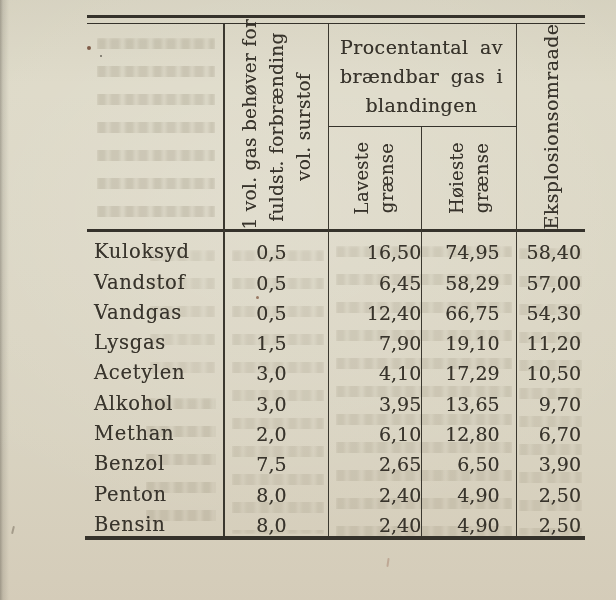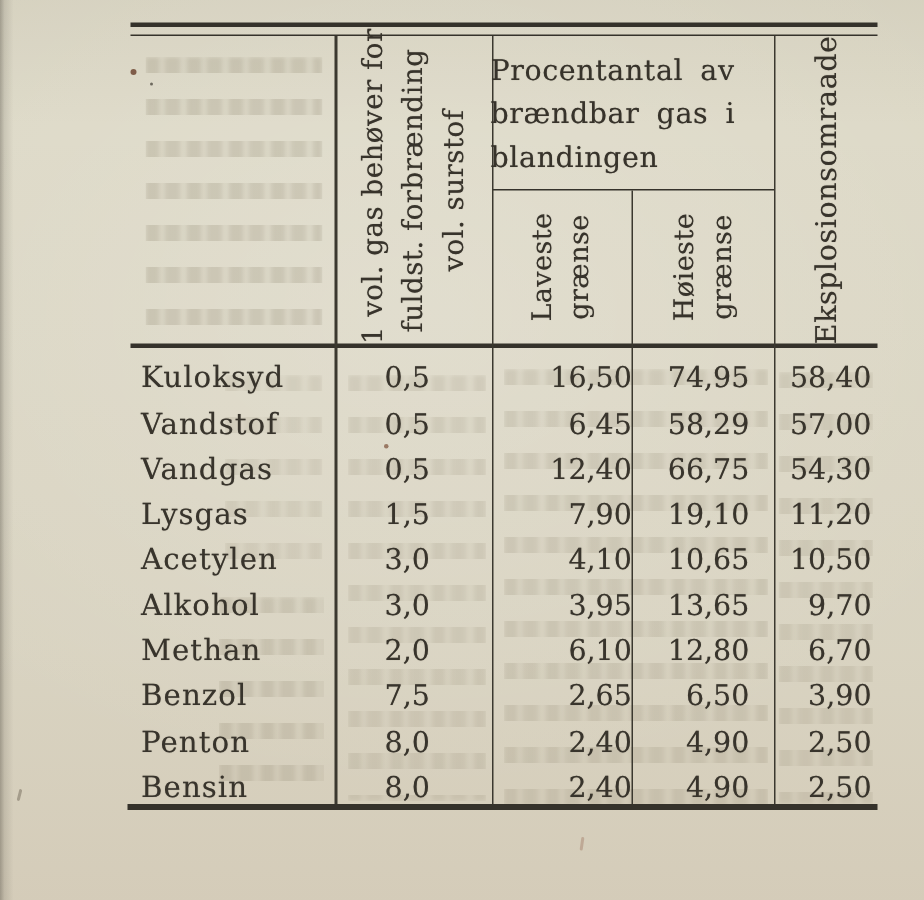--- a/index.html
+++ b/index.html
@@ -13,21 +13,21 @@
       linear-gradient(180deg, rgba(120,110,90,0.07) 0%, rgba(120,110,90,0) 14%, rgba(150,120,100,0.06) 72%, rgba(160,125,100,0.14) 100%);
     color:#3a362e;
   }
   .abs{position:absolute;}
   
   .hrule{position:absolute;background:#35322b;}
   .vrule{position:absolute;background:#3b382f;}
   
   .group-hd{
     position:absolute; left:327px; top:26px; width:189px; height:100px;
-    display:flex; flex-direction:column; justify-content:center; align-items:flex-start;
+    display:flex; flex-direction:column; justify-content:center; align-items:center;
     font-size:19px; line-height:29px; word-spacing:5px; letter-spacing:0.4px;
     color:#37332b; text-shadow:0 0 .5px rgba(55,50,40,.55);
   }
   .rotcell{position:absolute; overflow:visible;}
   .rotinner{
     position:absolute; left:50%; top:50%;
     transform:translate(-50%,-50%) rotate(-90deg);
     text-align:center; color:#37332b; text-shadow:0 0 .5px rgba(55,50,40,.5);
     white-space:nowrap;
   }
@@ -153,21 +153,21 @@
       <div class="cell c2">1,5</div>
       <div class="cell c3">7,90</div>
       <div class="cell c4">19,10</div>
       <div class="cell c5">11,20</div>
     </div>
 
     <div class="row">
       <div class="cell cname">Acetylen</div>
       <div class="cell c2">3,0</div>
       <div class="cell c3">4,10</div>
-      <div class="cell c4">10,65</div>
+      <div class="cell c4">17,29</div>
       <div class="cell c5">10,50</div>
     </div>
 
     <div class="row">
       <div class="cell cname">Alkohol</div>
       <div class="cell c2">3,0</div>
       <div class="cell c3">3,95</div>
       <div class="cell c4">13,65</div>
       <div class="cell c5">9,70</div>
     </div>

